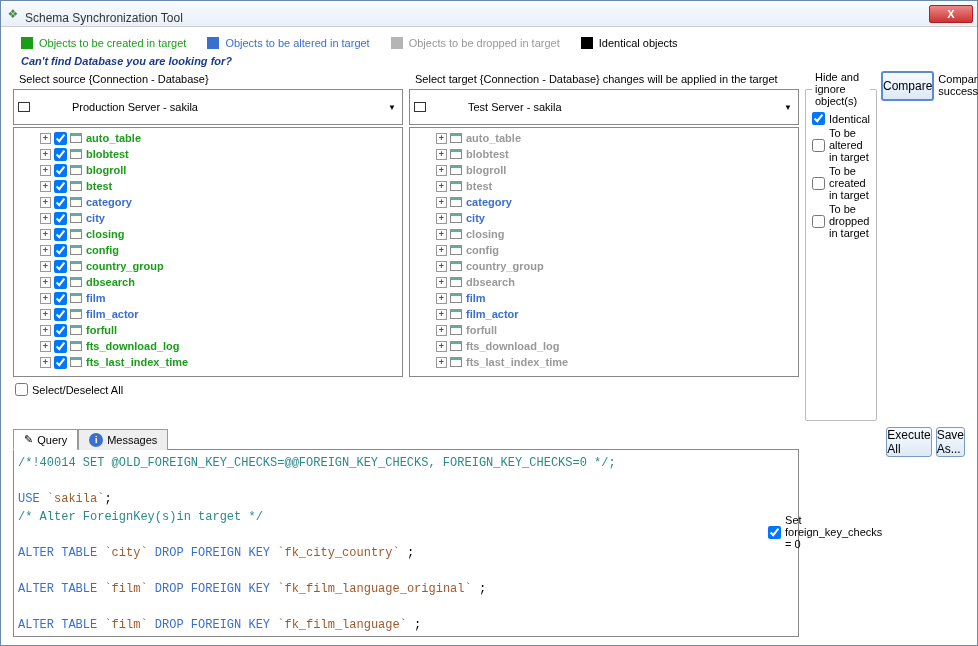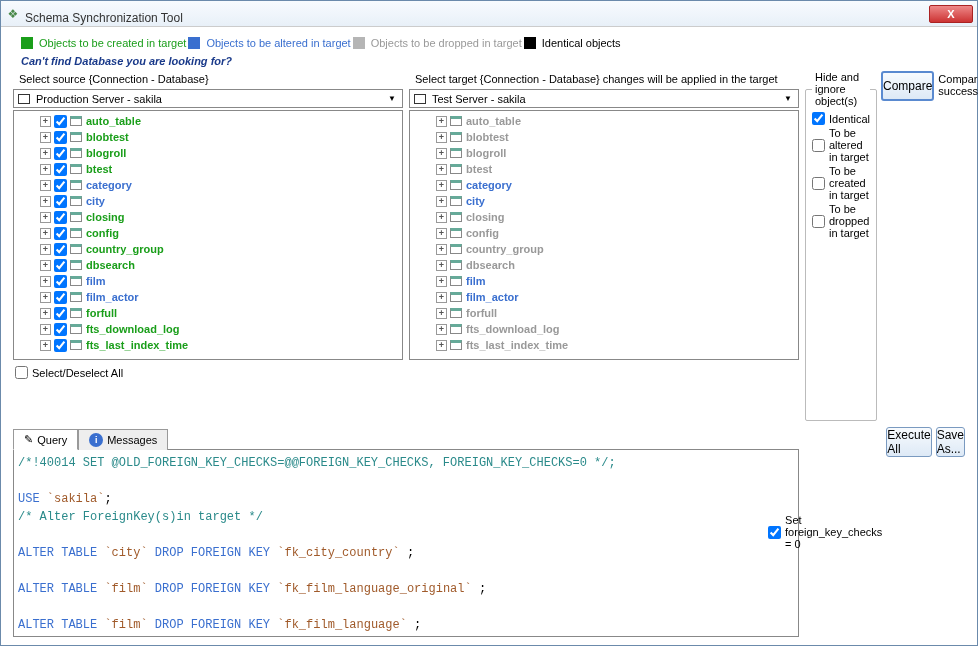--- a/index.html
+++ b/index.html
@@ -36,35 +36,35 @@
 .close-btn {
   width: 44px; height: 18px;
   background: linear-gradient(#e88, #c33);
   border: 1px solid #a22;
   border-radius: 2px;
   color: #fff; font-weight: bold; font-size: 11px;
   display: flex; align-items: center; justify-content: center;
   cursor: pointer;
 }
 .content { padding: 8px 12px; display: flex; flex-direction: column; height: calc(100% - 26px); }
-.legend { display: flex; align-items: center; gap: 2px; font-size: 11px; padding: 2px 8px; }
+.legend { display: flex; align-items: center; gap: 21px; font-size: 11px; padding: 2px 8px; }
 .legend-item { display: flex; align-items: center; gap: 6px; }
 .legend-sq { width: 12px; height: 12px; display: inline-block; }
 .sq-green { background: #1a9e1a; }
 .sq-blue { background: #3a6fcf; }
 .sq-grey { background: #b5b5b5; }
 .sq-black { background: #000; }
 .help-link { color: #1a3a8a; font-style: italic; font-weight: bold; margin: 4px 8px; cursor: pointer; }
 .main-row { display: flex; gap: 6px; flex: 1; min-height: 0; }
 .panel-col { flex: 1; display: flex; flex-direction: column; min-width: 0; }
 .panel-label { font-size: 11px; padding: 2px 6px; }
 .combo {
-  height: 19px; border: 1px solid #888; background: #fff;
+  height: 36px; border: 1px solid #888; background: #fff;
   display: flex; align-items: center; padding: 0 4px; margin: 2px 0;
-  position: relative; cursor: pointer;
+  position: relative; cursor: pointer; gap: 36px;
 }
 .combo .combo-sq { width: 12px; height: 10px; border: 1px solid #333; margin-right: 6px; }
 .combo .combo-arrow { position: absolute; right: 6px; font-size: 8px; }
 .tree-box {
   flex: 1; border: 1px solid #888; background: #fff;
   overflow-y: scroll; overflow-x: hidden;
   min-height: 230px; max-height: 250px;
   padding: 2px;
 }
 .tree-row { display: flex; align-items: center; height: 16px; padding-left: 24px; font-size: 11px; font-weight: bold; white-space: nowrap; }

